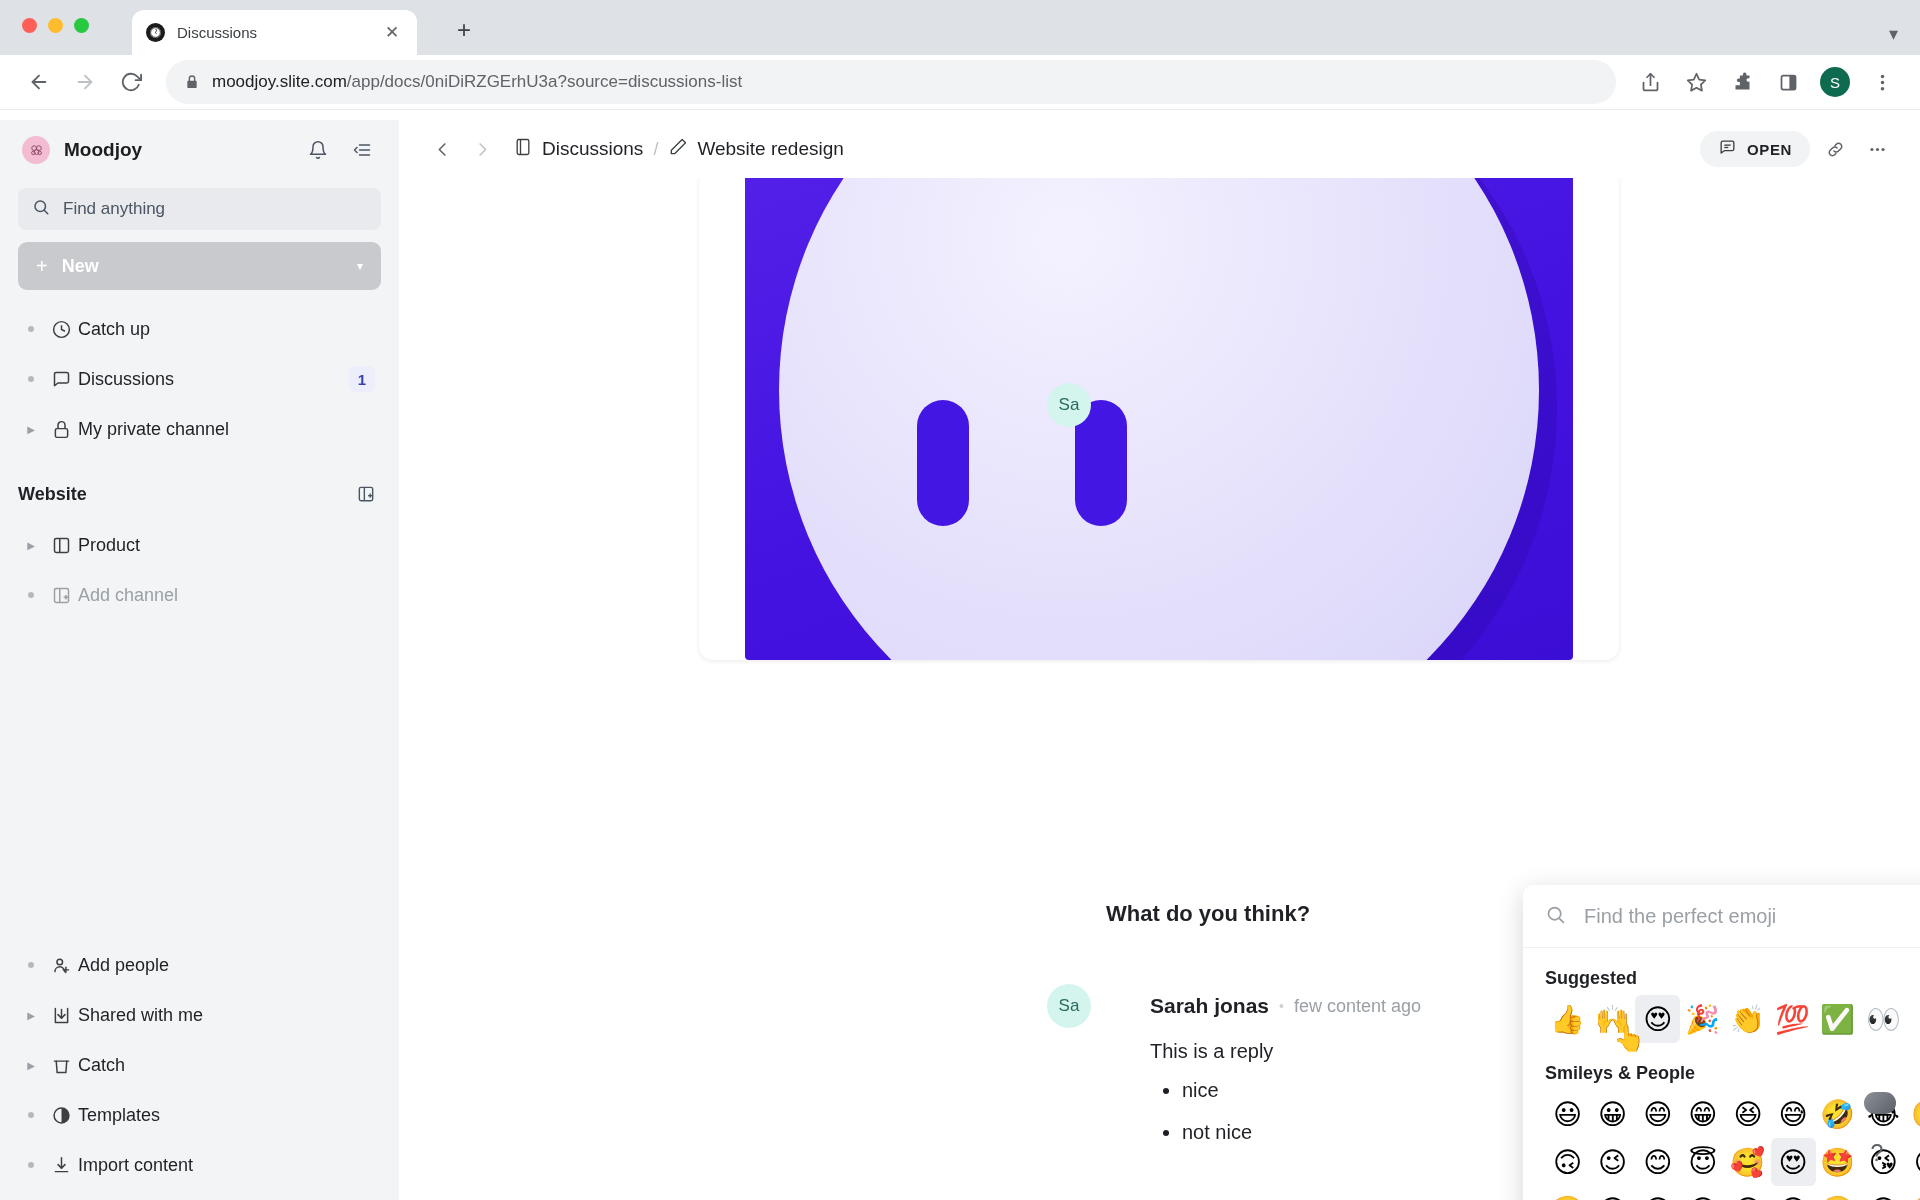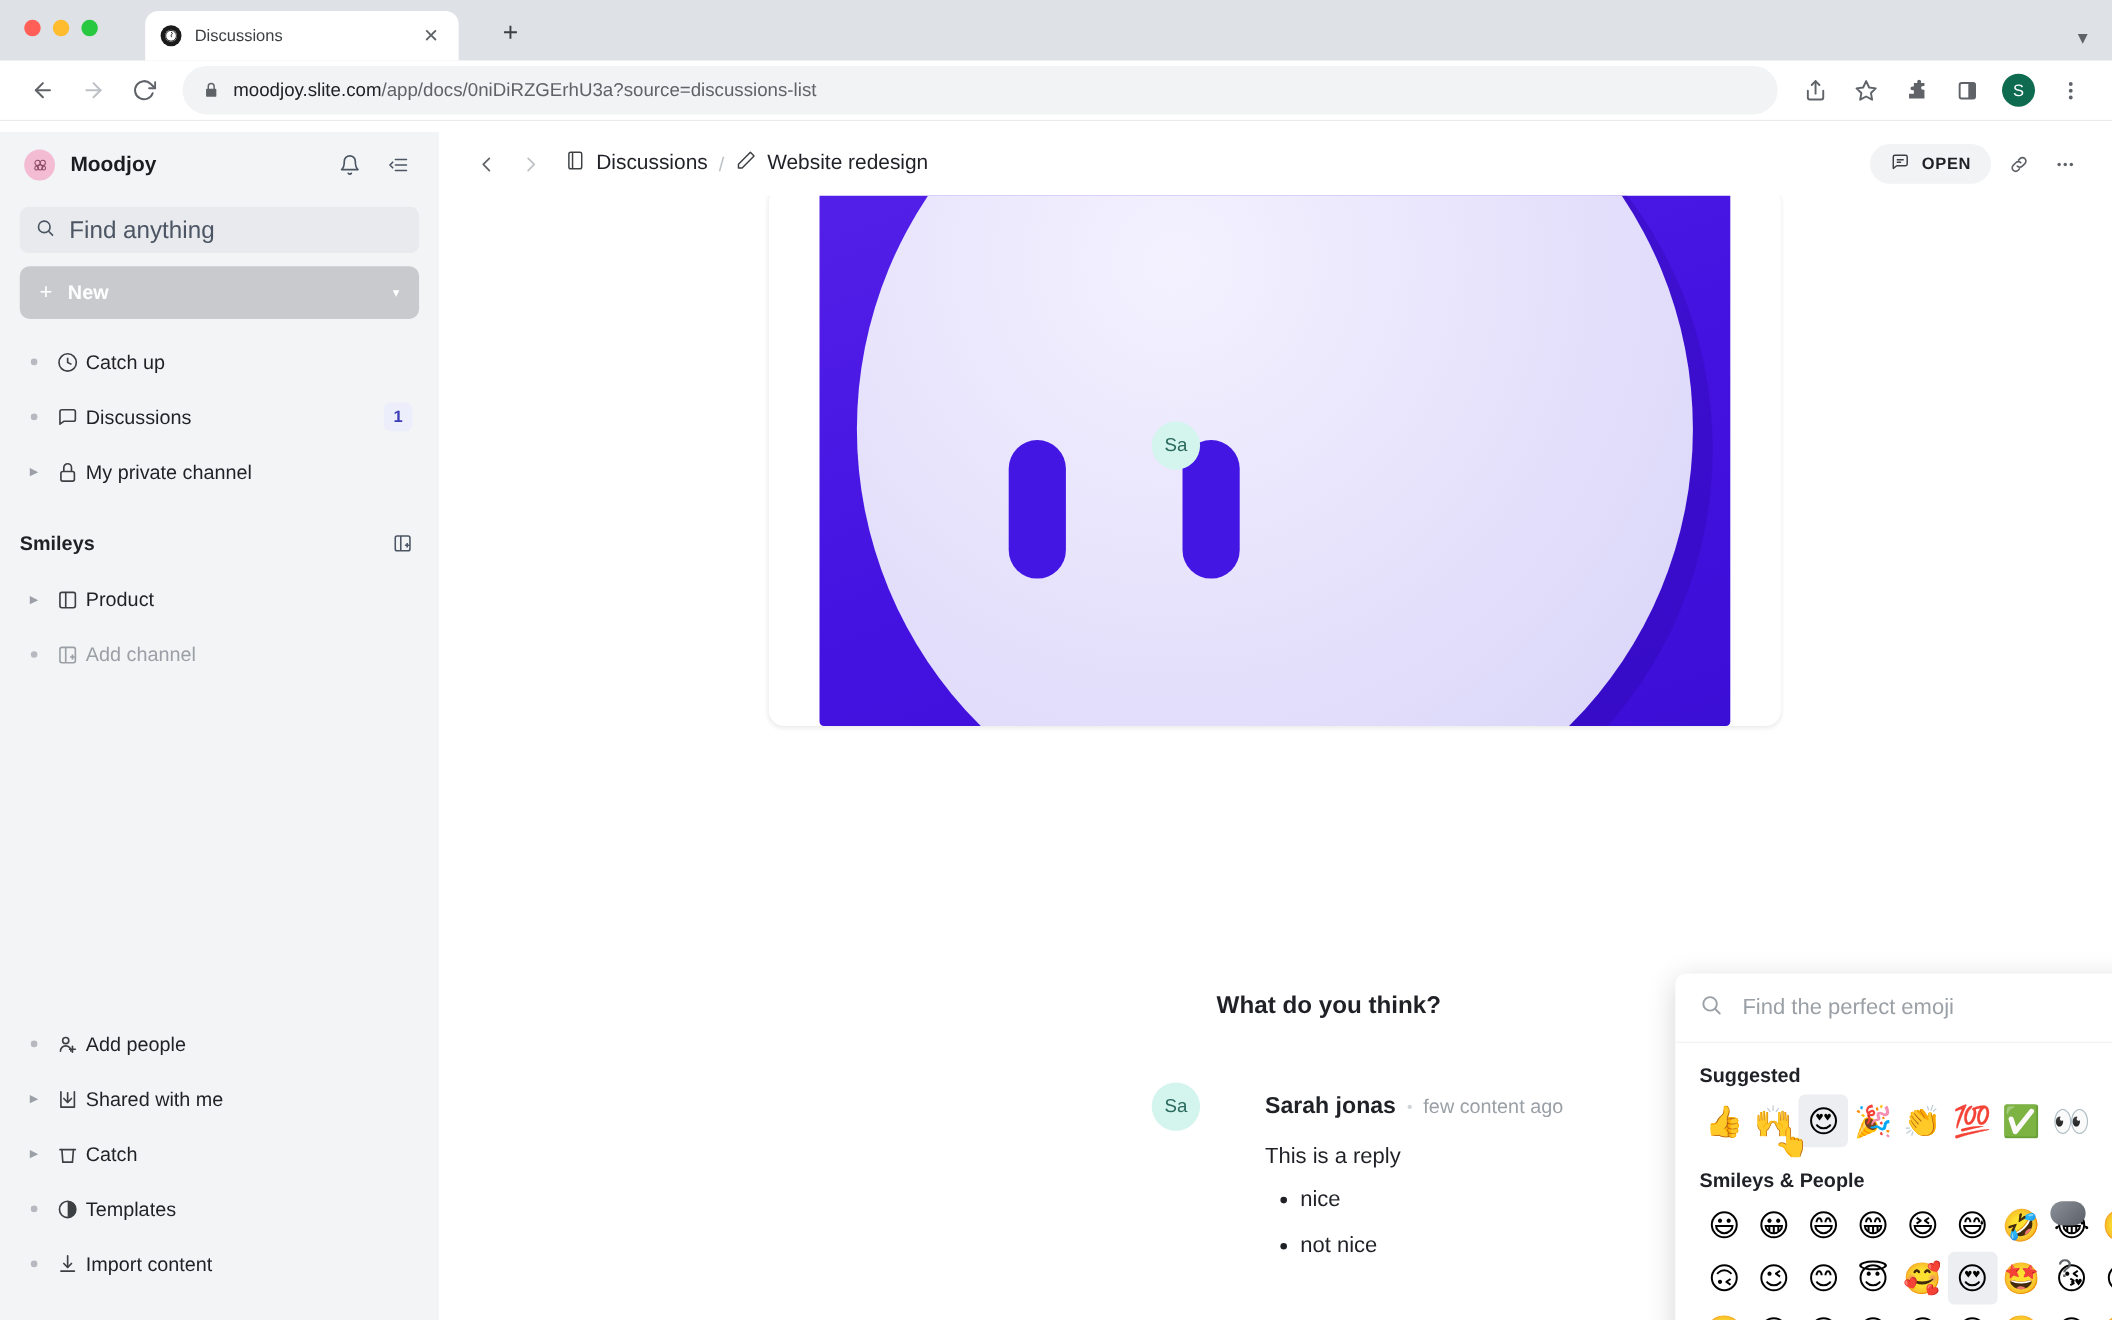--- a/index.html
+++ b/index.html
@@ -78,21 +78,21 @@
   .ws-logo svg{width:19px;height:19px;}
   .ws-name{font-size:19px;font-weight:700;color:#1c1d21;flex:1;}
   .hdr-icon{width:30px;height:30px;display:flex;align-items:center;justify-content:center;color:#4b5563;}
   .hdr-icon svg{width:20px;height:20px;}
 
   .search-box{
     margin:8px 18px 0; height:42px; background:#e8eaed; border-radius:8px;
     display:flex;align-items:center;gap:13px;padding:0 14px;
   }
   .search-box svg{width:18px;height:18px;color:#4b5563;}
-  .search-ph{font-size:22px;color:#4b5563;}
+  .search-ph{font-size:17px;color:#4b5563;}
 
   .new-btn{
     margin:12px 18px 0; height:48px; background:#c8cacd; border-radius:9px;
     display:flex;align-items:center;padding:0 18px;gap:14px;position:relative;
   }
   .new-btn .plus{color:#fff;font-size:20px;font-weight:300;line-height:1;}
   .new-btn .lbl{color:#fff;font-size:18px;font-weight:700;flex:1;}
   .new-btn .cv{color:#fff;font-size:12px;}
 
   .nav-list{margin-top:14px;}
@@ -109,21 +109,21 @@
   .badge{
     min-width:26px;height:26px;border-radius:6px;background:#eceefb;color:#3b3db5;
     font-size:15px;font-weight:600;display:flex;align-items:center;justify-content:center;padding:0 7px;margin-right:6px;
   }
   .section-hdr{
     height:52px;display:flex;align-items:center;padding:0 18px;margin-top:14px;
   }
   .section-title{font-size:18px;font-weight:700;color:#1f2126;flex:1;}
   .section-act{width:30px;height:30px;display:flex;align-items:center;justify-content:center;color:#4b5563;}
   .section-act svg{width:20px;height:20px;}
-  .sidebar-bottom{margin-top:auto;padding-bottom:26px;}
+  .sidebar-bottom{margin-top:auto;padding-bottom:10px;}
 
   
   .main{flex:1; position:relative; background:#fff; overflow:hidden;}
   .topbar{
     height:58px;display:flex;align-items:center;padding:0 26px;gap:6px;background:#fff;
   }
   .tb-icon{width:34px;height:34px;display:flex;align-items:center;justify-content:center;color:#5f6368;}
   .tb-icon svg{width:19px;height:19px;}
   .tb-icon.dim{color:#bdc1c6;}
   .crumb{display:flex;align-items:center;gap:10px;margin-left:8px;}
@@ -371,21 +371,21 @@
           <span class="nav-icon">
             <svg viewBox="0 0 24 24" fill="none" stroke="currentColor" stroke-width="1.7">
                 <rect x="5" y="11" width="14" height="10" rx="2"></rect>
                 <path d="M8 11V7a4 4 0 018 0v4"></path>
               </svg>
           </span>
           <span class="nav-label">My private channel</span>
         </div>
 
         <div class="section-hdr">
-          <span class="section-title">Smileys</span>
+          <span class="section-title">Website</span>
           <span class="section-act">
             <svg viewBox="0 0 24 24" fill="none" stroke="currentColor" stroke-width="1.7">
                 <rect x="4" y="4" width="16" height="16" rx="2"></rect>
                 <line x1="10" y1="4" x2="10" y2="20"></line>
                 <line x1="14.5" y1="14" x2="19.5" y2="14"></line>
                 <line x1="17" y1="11.5" x2="17" y2="16.5"></line>
               </svg>
           </span>
         </div>
 

